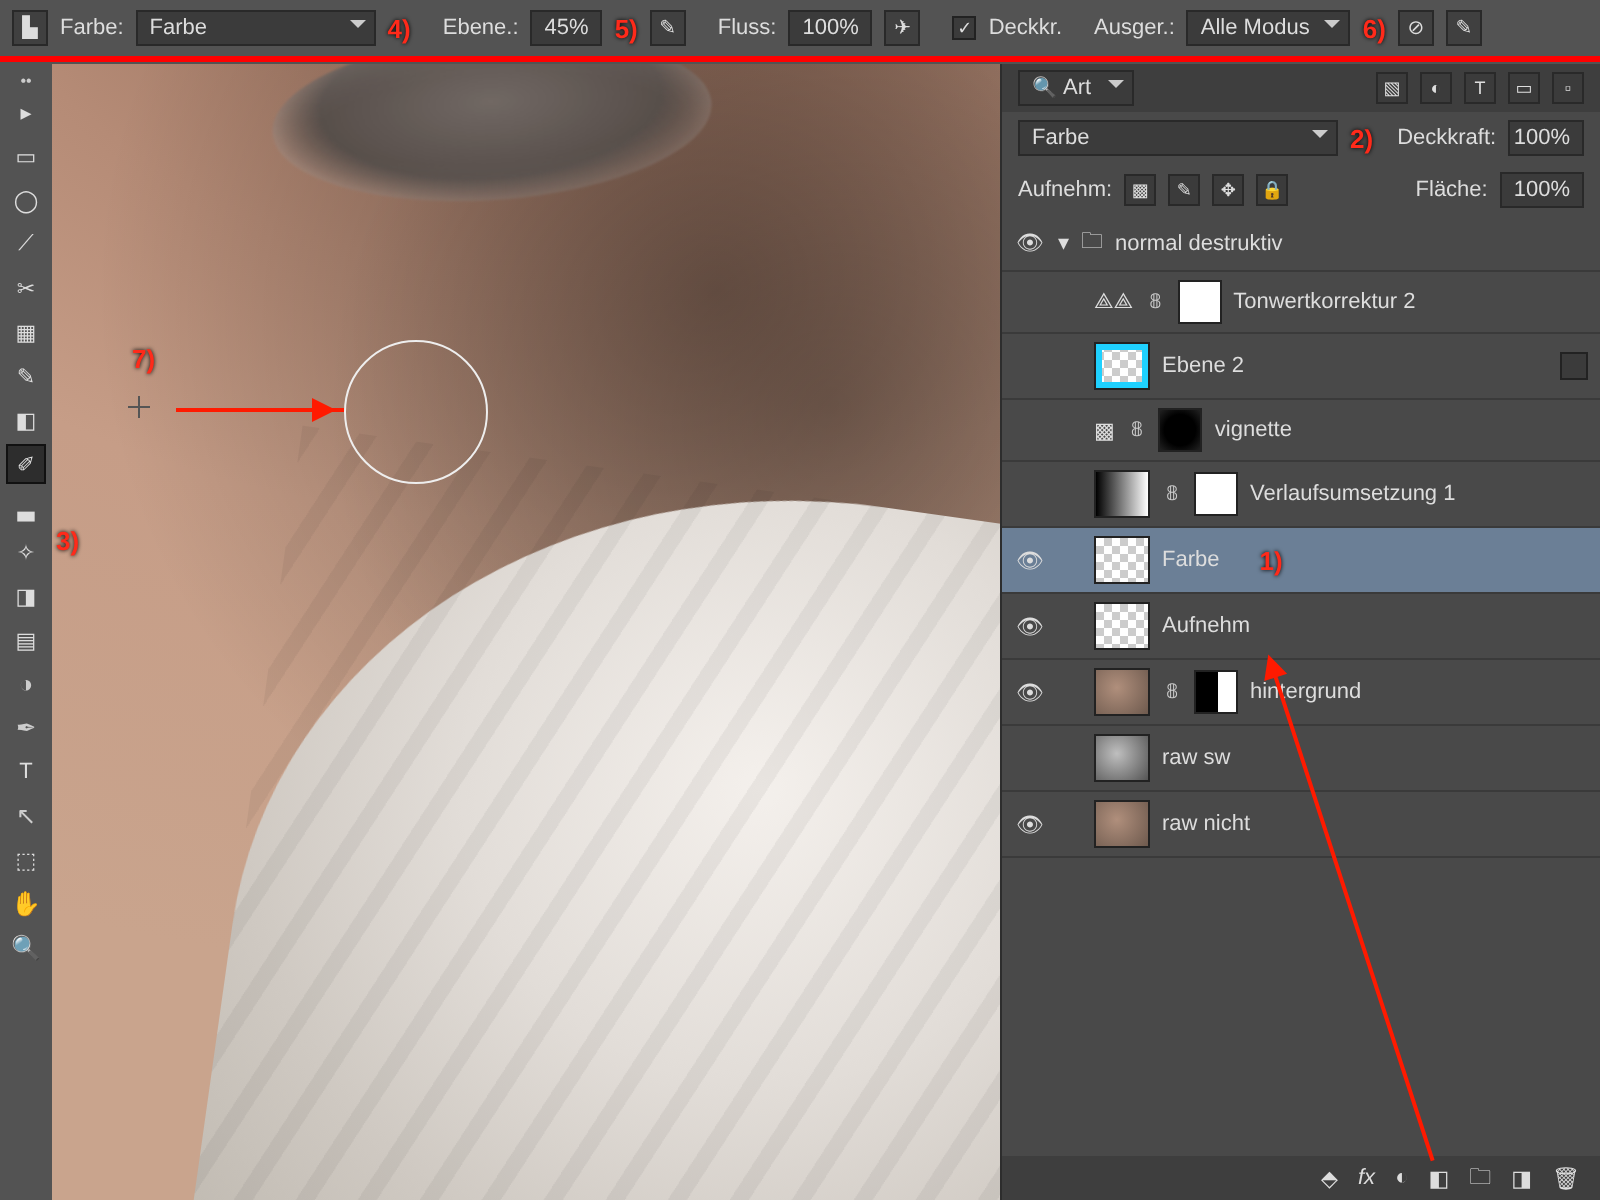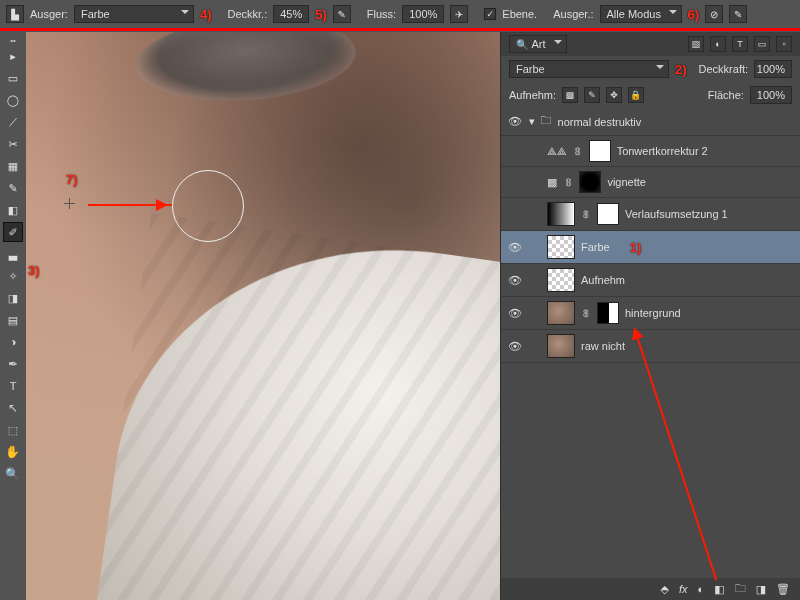--- a/index.html
+++ b/index.html
@@ -63,41 +63,41 @@
   .arrow1::after{content:"";position:absolute;left:-5px;top:-2px;border:6px solid transparent;border-bottom:12px solid #ff1a00;transform:translateY(-10px);}
   .tabs .mini { width:16px; height:16px; }
   .wider { min-width:120px; }
   .tb-gap { width:4px; }
 </style>
 </head>
 <body>
 
 <div class="topbar">
   <div class="ico">▙</div>
-  <span class="lbl">Ausger:</span>
+  <span class="lbl">Farbe:</span>
   <div class="dd wider">
       <span>Farbe</span>
     </div>
   <span class="ann">4)</span>
   <span class="tb-gap"></span>
-  <span class="lbl">Deckkr.:</span>
+  <span class="lbl">Ebene.:</span>
   <div class="numbox">
       <span>45%</span>
     </div>
   <span class="ann">5)</span>
   <div class="ico">✎</div>
   <span class="tb-gap"></span>
   <span class="lbl">Fluss:</span>
   <div class="numbox">
       <span>100%</span>
     </div>
   <div class="ico">✈</div>
   <span class="tb-gap"></span>
   <span class="chk">✓</span>
-  <span class="lbl">Ebene.</span>
+  <span class="lbl">Deckkr.</span>
   <span class="tb-gap"></span>
   <span class="lbl">Ausger.:</span>
   <div class="dd" style="min-width:82px">
       <span>Alle Modus</span>
     </div>
   <span class="ann">6)</span>
   <div class="ico">⊘</div>
   <div class="ico">✎</div>
 </div>
 <div class="redline"></div>
@@ -213,20 +213,27 @@
       <span class="eye"></span>
       <span style="width:12px"></span>
       <span style="font-size:11px">⟁⟁</span>
       <span class="link">𝟠</span>
       <div class="mask"></div>
       <span>Tonwertkorrektur 2</span>
     </div>
     <div class="layer">
       <span class="eye"></span>
       <span style="width:12px"></span>
+      <div class="thumb checker" style="box-shadow:inset 0 0 0 3px #1fd1ff"></div>
+      <span>Ebene 2</span>
+      <div class="aux"></div>
+    </div>
+    <div class="layer">
+      <span class="eye"></span>
+      <span style="width:12px"></span>
       <span>▩</span>
       <span class="link">𝟠</span>
       <div class="mask black" style="background:radial-gradient(circle,#000 55%,#222 100%)"></div>
       <span>vignette</span>
     </div>
     <div class="layer">
       <span class="eye"></span>
       <span style="width:12px"></span>
       <div class="thumb" style="background:linear-gradient(90deg,#000,#fff)"></div>
       <span class="link">𝟠</span>
@@ -246,20 +253,26 @@
       <div class="thumb checker"></div>
       <span>Aufnehm</span>
     </div>
     <div class="layer">
       <span class="eye">👁</span>
       <span style="width:12px"></span>
       <div class="thumb" style="background:radial-gradient(circle at 40% 40%,#b08f7c,#6e5a4e)"></div>
       <span class="link">𝟠</span>
       <div class="mask black" style="background:linear-gradient(90deg,#000 55%,#fff 55%)"></div>
       <span>hintergrund</span>
+    </div>
+    <div class="layer">
+      <span class="eye"></span>
+      <span style="width:12px"></span>
+      <div class="thumb" style="background:radial-gradient(circle at 40% 40%,#bfbfbf,#555)"></div>
+      <span>raw sw</span>
     </div>
     <div class="layer">
       <span class="eye">👁</span>
       <span style="width:12px"></span>
       <div class="thumb" style="background:radial-gradient(circle at 40% 40%,#b08f7c,#6e5a4e)"></div>
       <span>raw nicht</span>
     </div>
   </div>
 
   <div class="panel-foot">

